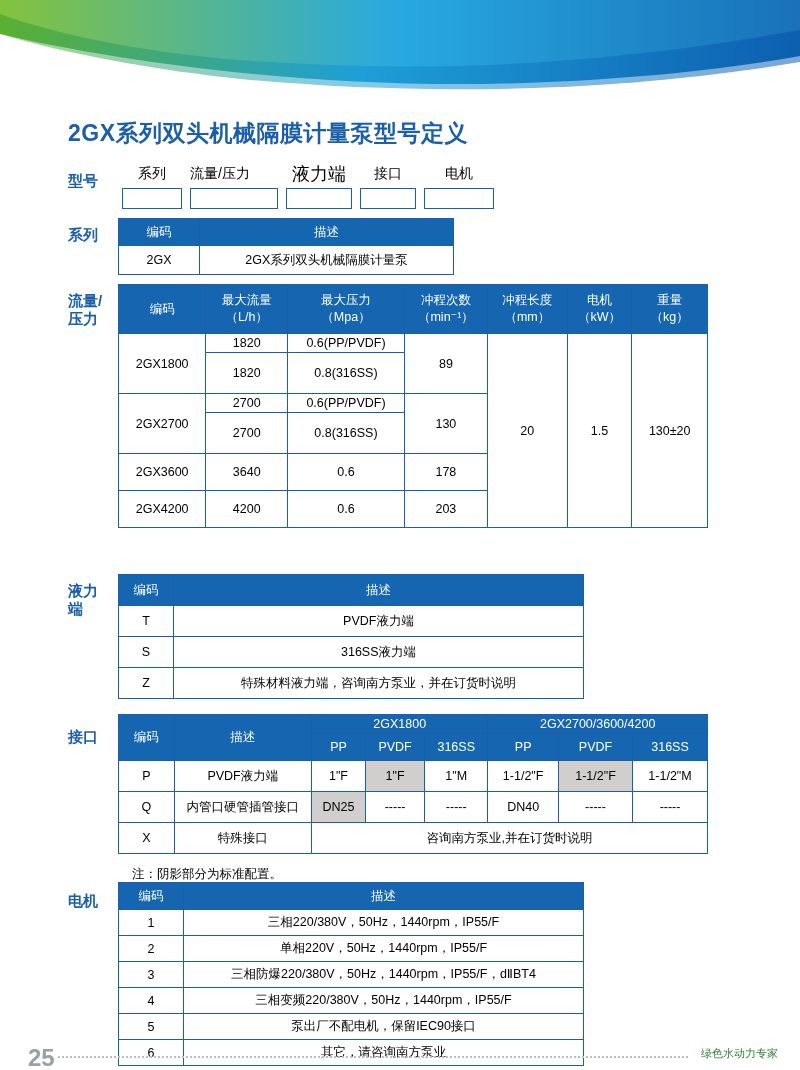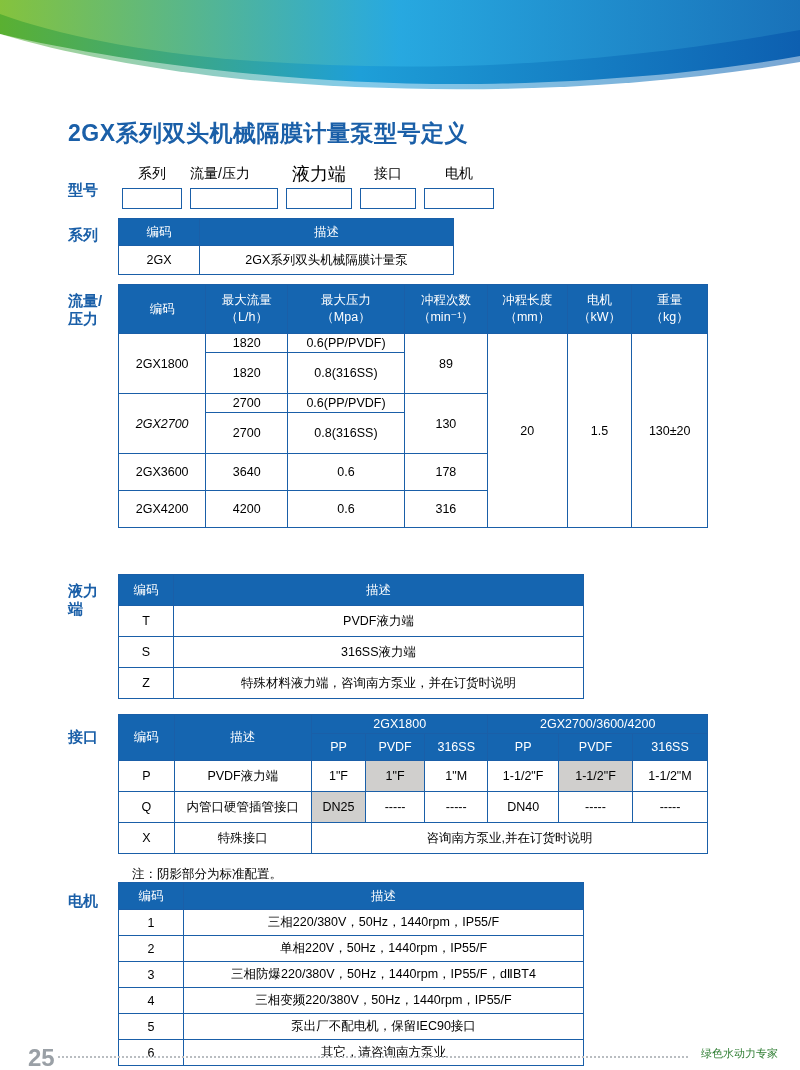--- a/index.html
+++ b/index.html
@@ -72,21 +72,21 @@
       </linearGradient>
     </defs>
     <path d="M0,0 L800,0 L800,62 C620,92 430,96 250,80 C150,70 60,52 0,34 Z" fill="url(#g1)"></path>
     <path d="M0,0 L800,0 L800,30 C600,66 420,74 240,60 C140,52 55,34 0,14 Z" fill="url(#g2)" opacity="0.85"></path>
     <path d="M0,34 C120,62 300,86 480,84 C600,82 710,72 800,56 L800,66 C700,84 580,94 470,93 C290,92 120,72 0,44 Z" fill="#ffffff" opacity="0.45"></path>
   </svg>
 </div>
 
 <div class="title">2GX系列双头机械隔膜计量泵型号定义</div>
 
-<div class="rowlabel" style="left:68px;top:181px;">型号</div>
+<div class="rowlabel" style="left:68px;top:172px;">型号</div>
 <div style="position:absolute;left:118px;top:162px;">
   <table>
     <tbody>
         <tr>
       <td style="width:60px;text-align:center;font-size:14px;padding:0 4px;">系列</td>
       <td style="width:88px;font-size:14px;padding:0 4px;">流量/压力</td>
       <td style="width:66px;text-align:center;font-size:18px;padding:0 4px;">液力端</td>
       <td style="width:56px;text-align:center;font-size:14px;padding:0 4px;">接口</td>
       <td style="width:70px;text-align:center;font-size:14px;padding:0 4px;">电机</td>
     </tr>
@@ -167,40 +167,40 @@
     <td rowspan="2">89</td>
     <td rowspan="6">20</td>
     <td rowspan="6">1.5</td>
     <td rowspan="6">130±20</td>
   </tr>
   <tr>
     <td style="height:36px;">1820</td>
     <td>0.8(316SS)</td>
   </tr>
   <tr>
-    <td rowspan="2" style="height:36px;font-style:italic;">2GX2700</td>
+    <td rowspan="2" style="height:36px;">2GX2700</td>
     <td>2700</td>
     <td>0.6(PP/PVDF)</td>
     <td rowspan="2">130</td>
   </tr>
   <tr>
     <td style="height:36px;">2700</td>
     <td>0.8(316SS)</td>
   </tr>
   <tr>
     <td style="height:32px;">2GX3600</td>
     <td>3640</td>
     <td>0.6</td>
     <td>178</td>
   </tr>
   <tr>
     <td style="height:32px;">2GX4200</td>
     <td>4200</td>
     <td>0.6</td>
-    <td>316</td>
+    <td>203</td>
   </tr>
 </tbody>
   </table>
 
 <div class="rowlabel" style="left:68px;top:582px;">
   <div>液力</div>
   <div>端</div>
 </div>
 <table class="tbl" style="position:absolute;left:118px;top:574px;width:466px;">
   <tbody>

